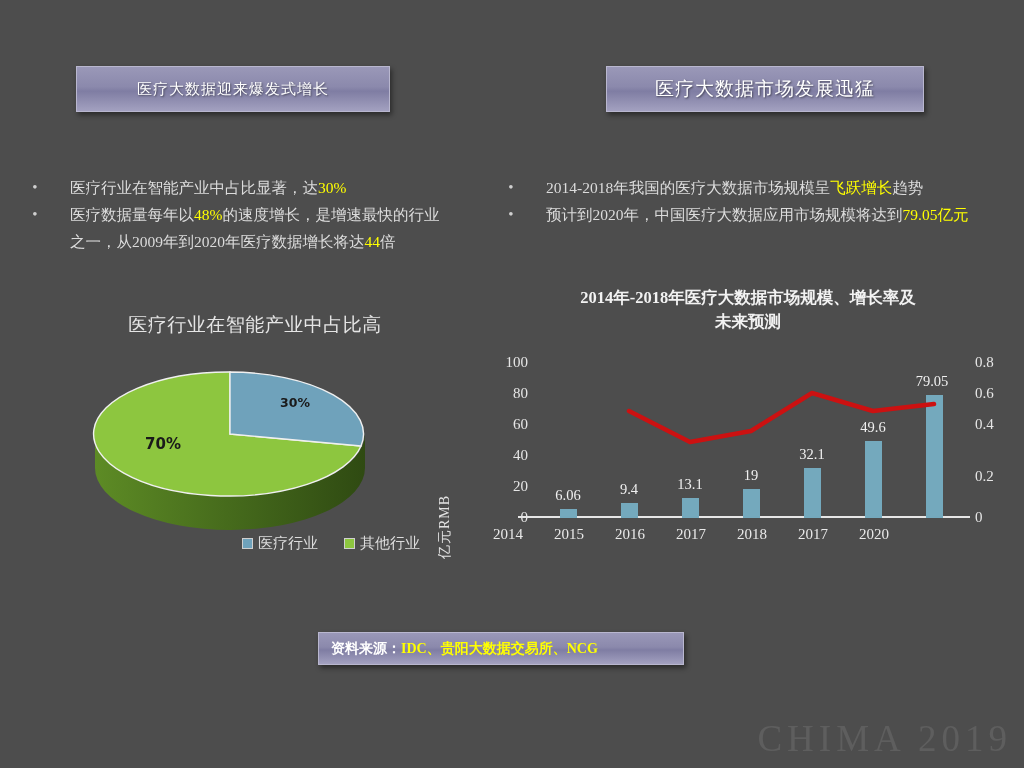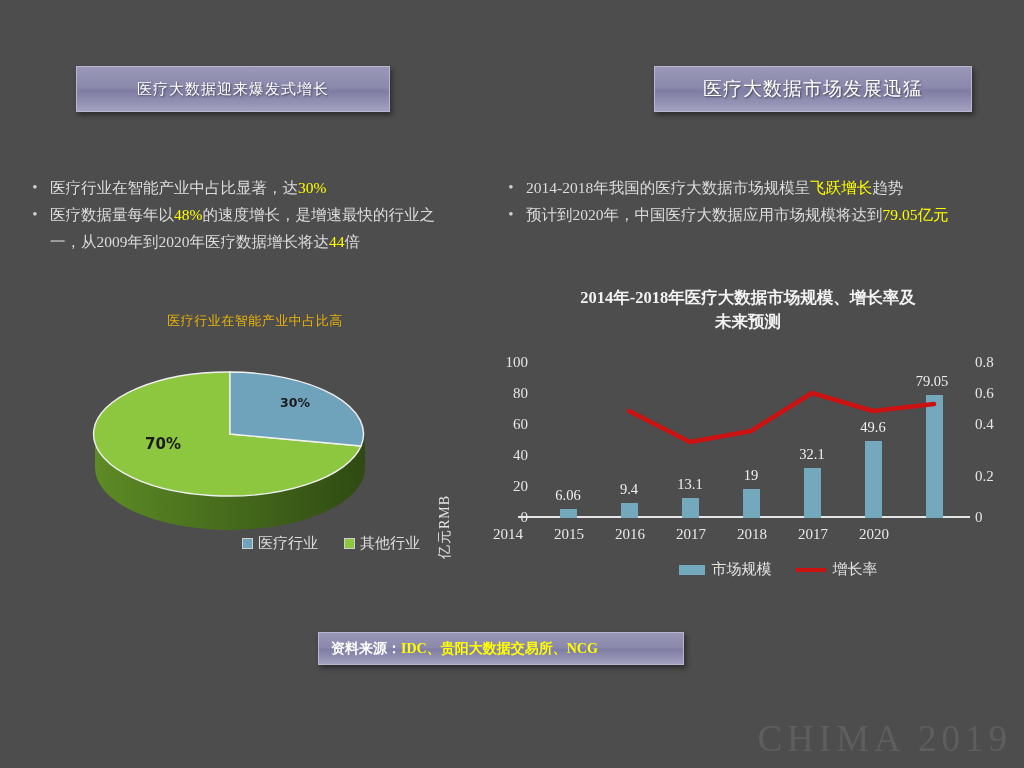--- a/index.html
+++ b/index.html
@@ -18,34 +18,34 @@
     position:absolute;
     background:linear-gradient(to bottom,#9a98b8 0%,#8b89ac 45%,#7f7da3 55%,#a3a1c0 100%);
     border:1px solid #b9b7cf;
     box-shadow:2px 3px 5px rgba(0,0,0,.45);
     display:flex;align-items:center;justify-content:center;
     color:#ffffff;
     letter-spacing:1px;
     text-shadow:1px 1px 2px rgba(0,0,0,.5);
   }
   #banner-left{left:76px;top:66px;width:312px;height:44px;font-size:15px;}
-  #banner-right{left:606px;top:66px;width:316px;height:44px;font-size:19px;margin-left:48px;}
+  #banner-right{left:606px;top:66px;width:316px;height:44px;font-size:19px;}
 
   
   .bullets{position:absolute;font-size:15.5px;line-height:27px;color:#dcdcdc;}
   .bullets .row{display:flex;align-items:flex-start;}
   .bullets .dot{width:30px;flex:none;text-align:center;color:#cfcfcf;font-size:15px;line-height:27px;}
-  .bullets .txt{flex:1;}
+  .bullets .txt{flex:1;margin-left:20px;}
   .hl{color:#ffff00;}
   #bullets-left{left:20px;top:174px;width:420px;}
   #bullets-right{left:496px;top:174px;width:500px;}
 
   
   #pie-block{position:absolute;left:90px;top:312px;width:330px;height:262px;}
-  #pie-title{text-align:center;font-size:13px;color:#eab308;letter-spacing:.5px;}
+  #pie-title{text-align:center;font-size:19px;color:#e5e5e5;letter-spacing:.5px;}
   #pie-canvas-wrap{position:absolute;left:0;top:48px;width:330px;height:172px;}
   #pie-legend{position:absolute;left:0;top:222px;width:330px;
     display:flex;justify-content:flex-end;gap:26px;font-size:15px;color:#dddddd;}
   #pie-legend .item{display:flex;align-items:center;gap:5px;}
   .swatch{width:9px;height:9px;display:inline-block;border:1px solid #cfcfcf;}
 
   
   #bar-block{position:absolute;left:458px;top:282px;width:574px;height:308px;}
   #bar-title{position:absolute;left:30px;top:4px;width:520px;text-align:center;
      font-size:16.5px;font-weight:bold;color:#f2f2f2;line-height:24px;}
@@ -195,30 +195,20 @@
     </div>
 
     <div class="xtick" style="left:21px;top:244px;">2014</div>
     <div class="xtick" style="left:82px;top:244px;">2015</div>
     <div class="xtick" style="left:143px;top:244px;">2016</div>
     <div class="xtick" style="left:204px;top:244px;">2017</div>
     <div class="xtick" style="left:265px;top:244px;">2018</div>
     <div class="xtick" style="left:326px;top:244px;">2017</div>
     <div class="xtick" style="left:387px;top:244px;">2020</div>
 
-    <div id="bar-legend">
-      <span class="item">
-        <span class="lg-bar"></span>
-        <span>市场规模</span>
-      </span>
-      <span class="item">
-        <span class="lg-line"></span>
-        <span>增长率</span>
-      </span>
-    </div>
   </div>
 
   <div id="source-banner">
     <span id="source-label">资料来源：</span>
     <span id="source-value">IDC、贵阳大数据交易所、NCG</span>
   </div>
 
   <div id="watermark">CHIMA  2019</div>
 
 </div>

